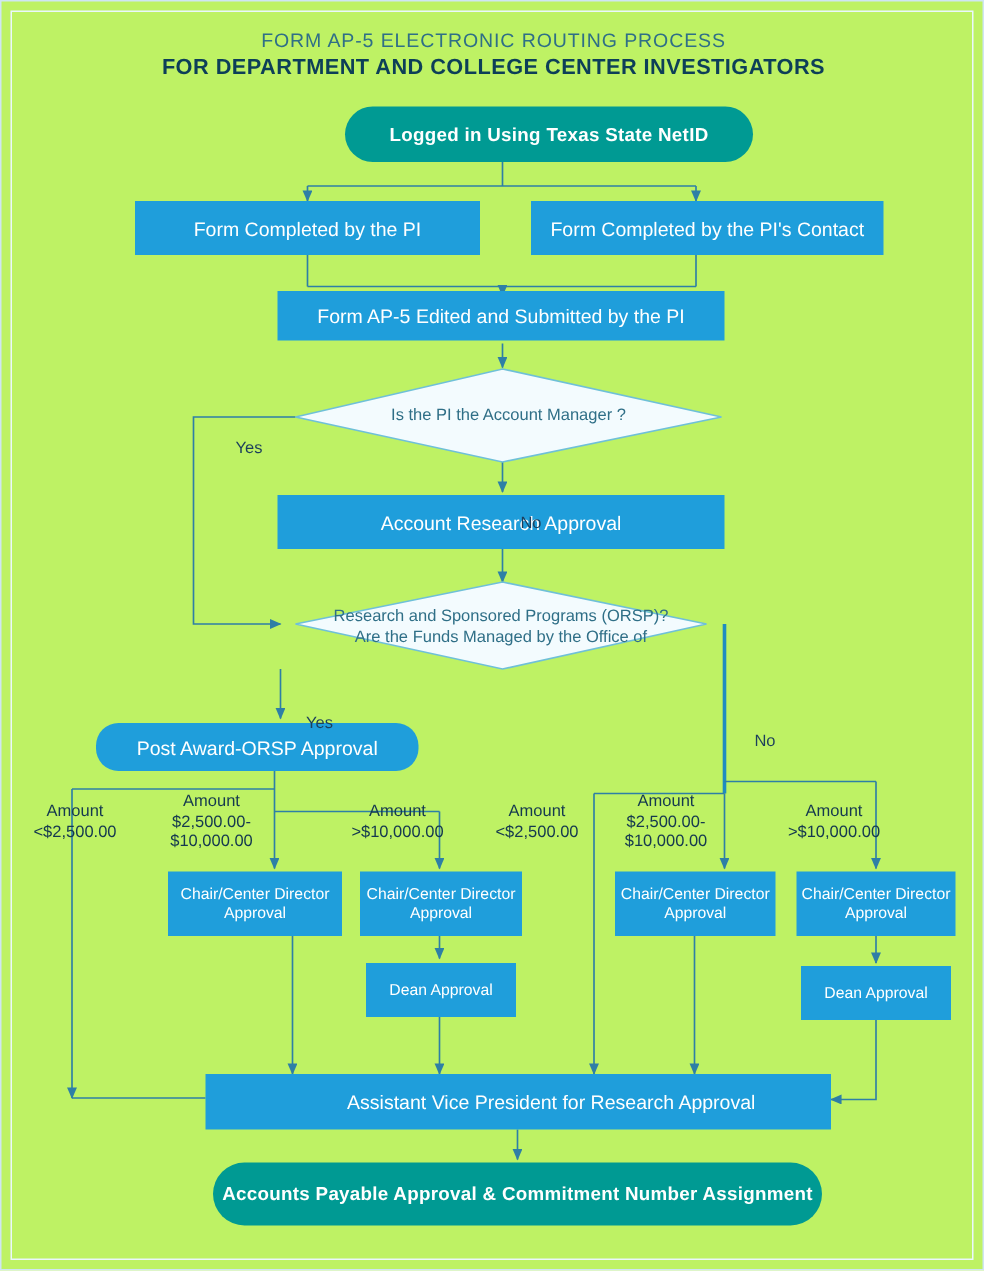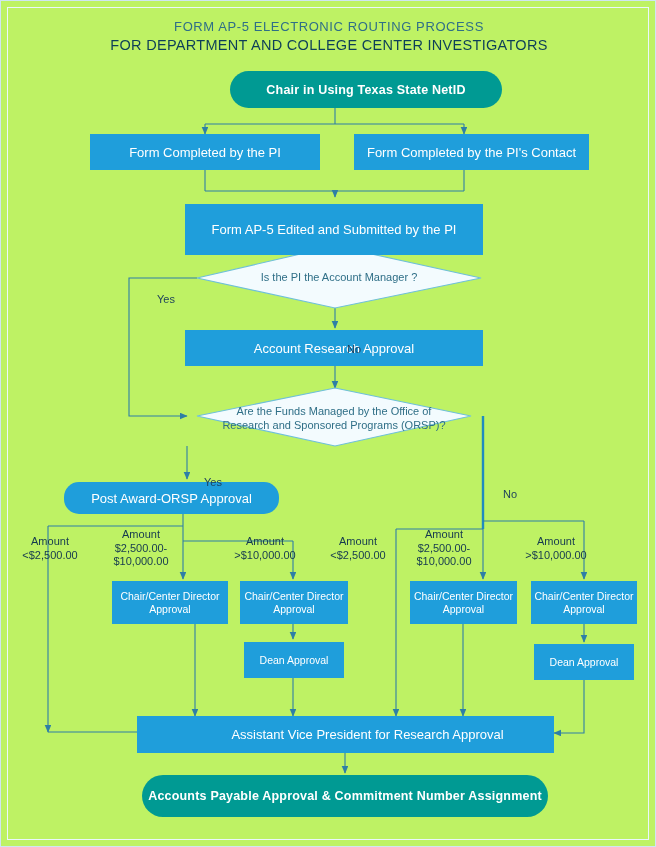--- a/index.html
+++ b/index.html
@@ -19,21 +19,21 @@
   #svg-layer{position:absolute;left:0;top:0;width:656px;height:847px;}
   .node{position:absolute;box-sizing:border-box;display:flex;align-items:center;justify-content:center;text-align:center;color:#ffffff;}
   .node-terminal{background:#009a93;border-radius:26px;font-weight:bold;font-size:12.5px;letter-spacing:.2px;}
   .node-process{background:#1f9edb;font-size:13px;}
   .node-process.small{font-size:10.5px;line-height:13px;}
   .decision-text{position:absolute;color:#2f6f87;font-size:11px;line-height:14px;text-align:center;width:100%;}
   .edge-label{position:absolute;color:#1c3f5c;font-size:11px;text-align:center;white-space:nowrap;margin-top:32px;}
   .amt-label{position:absolute;color:#15394f;font-size:11px;line-height:13.5px;text-align:center;}
   .title-wrap{position:absolute;left:0;top:18px;width:656px;text-align:center;}
   .title1{color:#2f6f87;font-size:13px;letter-spacing:.6px;}
-  .title2{color:#0d3f58;font-size:14.5px;font-weight:normal;letter-spacing:.3px;margin-top:3px;}
+  .title2{color:#0d3f58;font-size:14.5px;font-weight:bold;letter-spacing:.3px;margin-top:3px;}
 </style>
 </head>
 <body>
 
 <div id="page">
 
   <div class="title-wrap">
     <div class="title1">FORM AP-5 ELECTRONIC ROUTING PROCESS</div>
     <div class="title2">FOR DEPARTMENT AND COLLEGE CENTER INVESTIGATORS</div>
   </div>
@@ -99,36 +99,36 @@
 
       <path d="M344,752 L344,772" marker-end="url(#ar)"></path>
     </g>
 
     <g fill="#f3fbfe" stroke="#6fc0d8" stroke-width="1.1">
       <polygon points="334,245 480,277 334,307 196,277"></polygon>
       <polygon points="334,387 470,415 334,445 196,415"></polygon>
     </g>
   </svg>
 
-  <div class="node node-terminal" style="left:229px;top:70px;width:272px;height:37px;">Chair in Using Texas State NetID</div>
+  <div class="node node-terminal" style="left:229px;top:70px;width:272px;height:37px;">Logged in Using Texas State NetID</div>
 
   <div class="node node-process" style="left:89px;top:133px;width:230px;height:36px;">Form Completed by the PI</div>
   <div class="node node-process" style="left:353px;top:133px;width:235px;height:36px;">Form Completed by the PI's Contact</div>
 
-  <div class="node node-process" style="left:184px;top:203px;width:298px;height:51px;">Form AP-5 Edited and Submitted by the PI</div>
+  <div class="node node-process" style="left:184px;top:193px;width:298px;height:33px;">Form AP-5 Edited and Submitted by the PI</div>
 
   <div style="position:absolute;left:196px;top:269px;width:284px;">
     <div class="decision-text">Is the PI the Account Manager ?</div>
   </div>
 
   <div class="node node-process" style="left:184px;top:329px;width:298px;height:36px;">Account Research Approval</div>
 
   <div style="position:absolute;left:196px;top:403px;width:274px;">
+    <div class="decision-text" style="position:relative;">Research and Sponsored Programs (ORSP)?</div>
     <div class="decision-text" style="position:relative;">Are the Funds Managed by the Office of</div>
-    <div class="decision-text" style="position:relative;">Research and Sponsored Programs (ORSP)?</div>
   </div>
 
   <div class="node node-process" style="left:63px;top:481px;width:215px;height:32px;border-radius:15px;">Post Award-ORSP Approval</div>
 
   <div class="edge-label" style="left:145px;top:260px;width:40px;">Yes</div>
   <div class="edge-label" style="left:338px;top:310px;width:30px;">No</div>
   <div class="edge-label" style="left:192px;top:443px;width:40px;">Yes</div>
   <div class="edge-label" style="left:494px;top:455px;width:30px;">No</div>
 
   <div class="amt-label" style="left:14px;top:534px;width:70px;">

